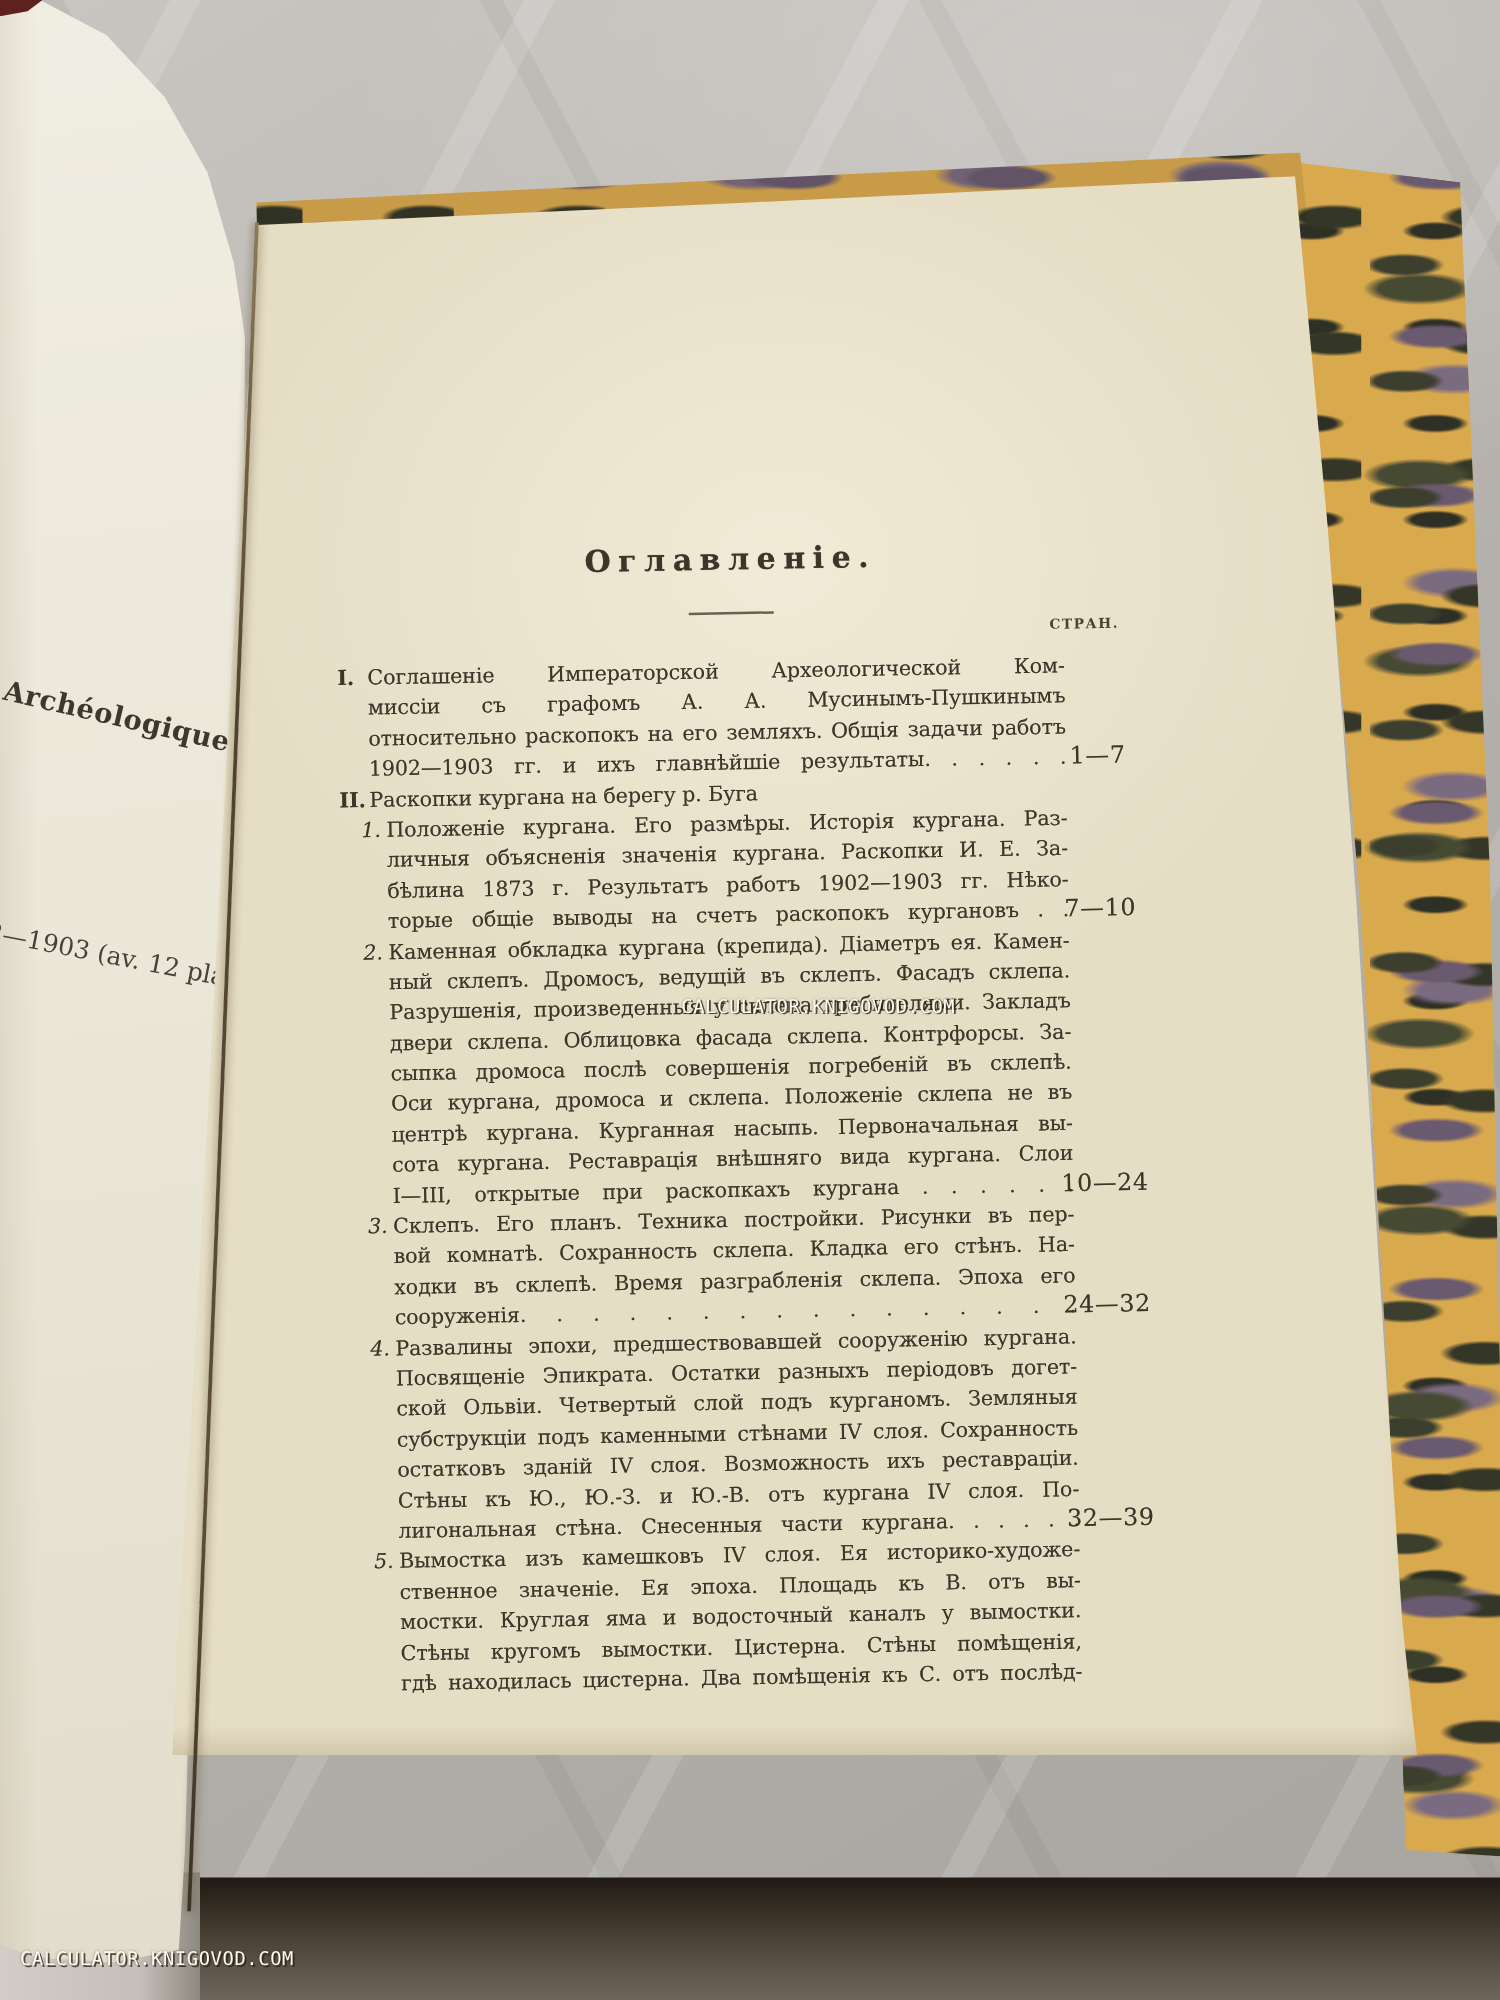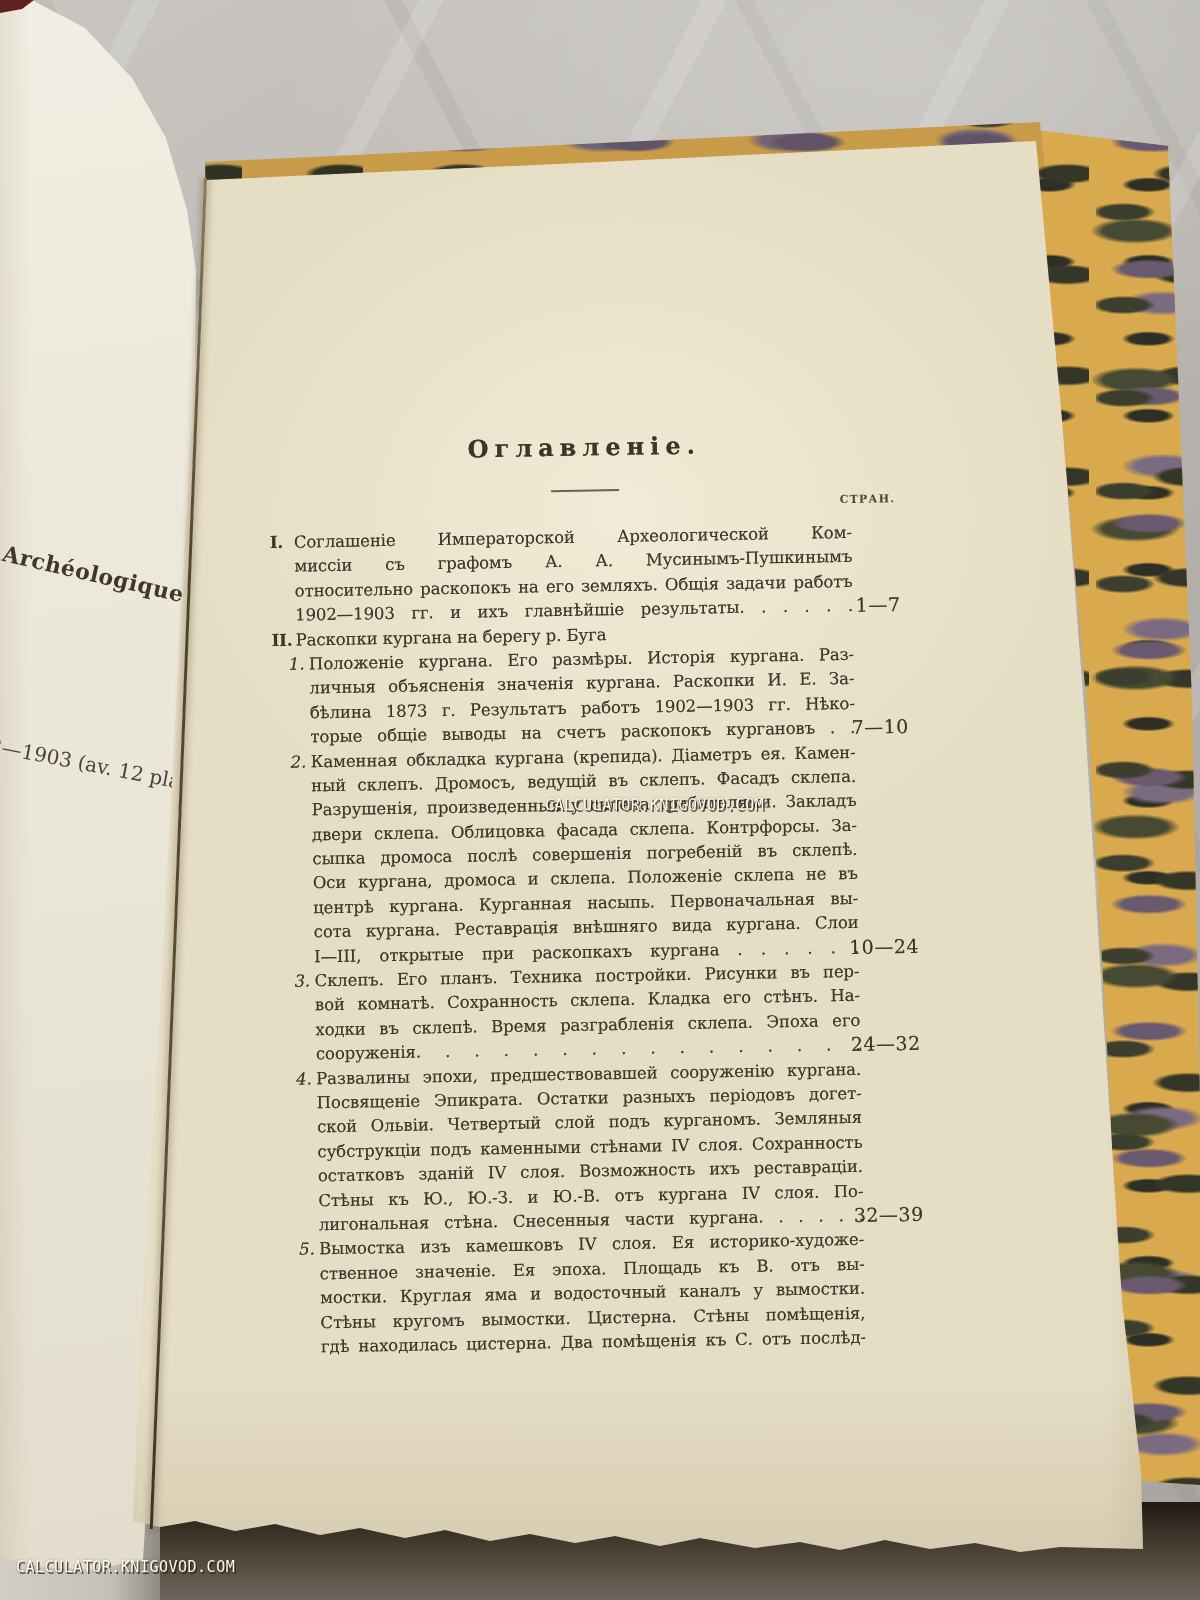--- a/index.html
+++ b/index.html
@@ -42,21 +42,21 @@
       linear-gradient(to right, rgba(120,100,65,0.10), transparent 30px),
       linear-gradient(to left, rgba(115,95,60,0.30), rgba(115,95,60,0.08) 45px, transparent 90px),
       linear-gradient(173deg,#f0ede2,#e9e5d6 55%,#e0dbc9);}
   #left-page-line1{left:6px;top:540px;transform:rotate(13deg);transform-origin:left top;
     font-weight:700;font-size:22px;color:#3f362c;letter-spacing:0.5px;}
   #left-page-line2{left:-8px;top:733px;transform:rotate(11deg);transform-origin:left top;
     font-size:20px;color:#4a4136;}
   #cover-red-sliver{left:0;top:0;width:34px;height:14px;
     clip-path:polygon(0 0,34px 0,22px 9px,0 13px);background:#5e211d;}
   
-  #right-page{left:0;top:0;width:1200px;height:1600px;
+  #right-page{left:0;top:0;width:1200px;height:1404px;
     clip-path:polygon(206px 180px,600px 162px,1036px 141px,1062px 420px,1085px 720px,1103px 1010px,1122px 1300px,1141px 1472px,1143px 1549px,1060px 1547px,1020px 1552px,975px 1543px,930px 1549px,885px 1540px,840px 1550px,800px 1542px,755px 1548px,700px 1538px,660px 1546px,615px 1536px,575px 1543px,530px 1534px,490px 1541px,445px 1530px,405px 1538px,360px 1528px,320px 1535px,275px 1524px,235px 1531px,195px 1521px,160px 1527px,133px 1521px,141px 1330px,155px 1100px,170px 820px,185px 540px,199px 300px);
     background:
       radial-gradient(620px 520px at 52% 32%, rgba(255,252,238,0.45), transparent 72%),
       linear-gradient(to right, rgba(118,96,58,0.30), rgba(118,96,58,0.07) 70px, transparent 140px),
       linear-gradient(to left, rgba(110,90,55,0.22), transparent 95px),
       linear-gradient(to bottom, rgba(110,90,55,0.14), transparent 90px, transparent 1380px, rgba(110,90,55,0.16)),
       #e5ddc4;}
   #gutter{left:204px;top:178px;width:3px;height:1352px;transform:rotate(2.3deg);transform-origin:top left;
     background:linear-gradient(to bottom,#8a7a58,#4f422e 30%,#5d4f38 75%,#3d3324);
     box-shadow:2px 0 7px rgba(90,70,40,0.45), -2px 0 6px rgba(90,70,40,0.35);}

